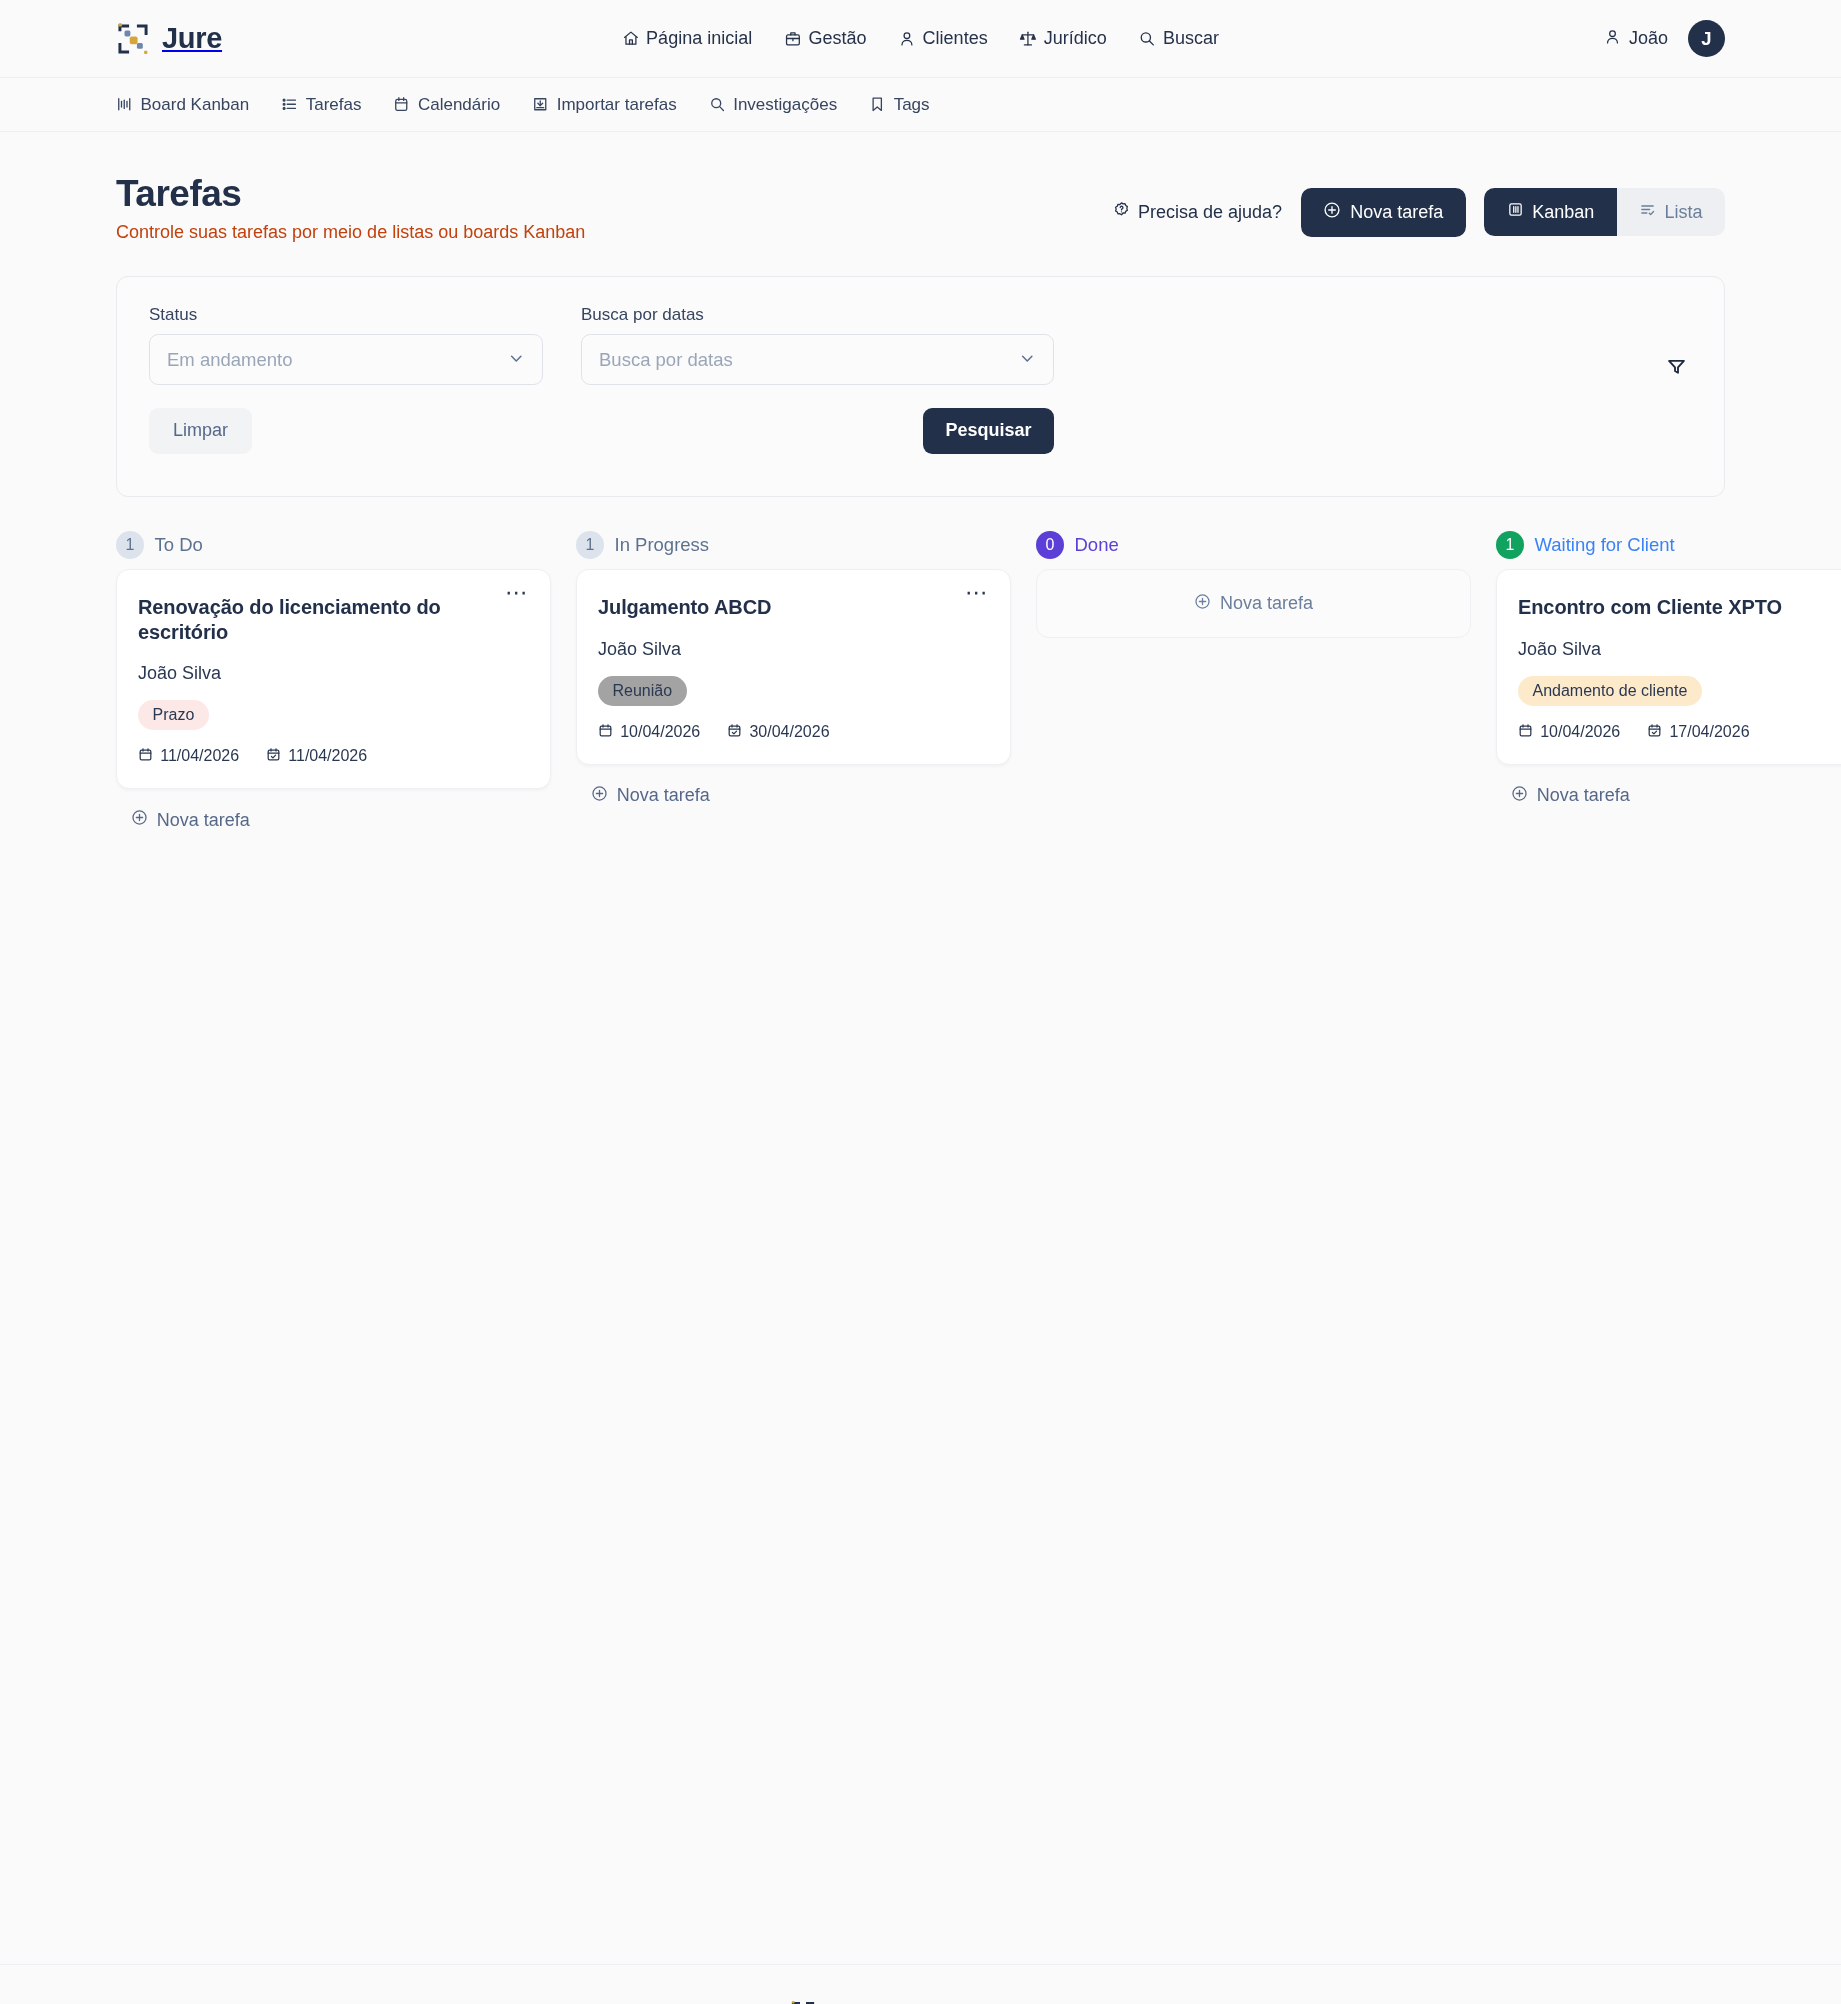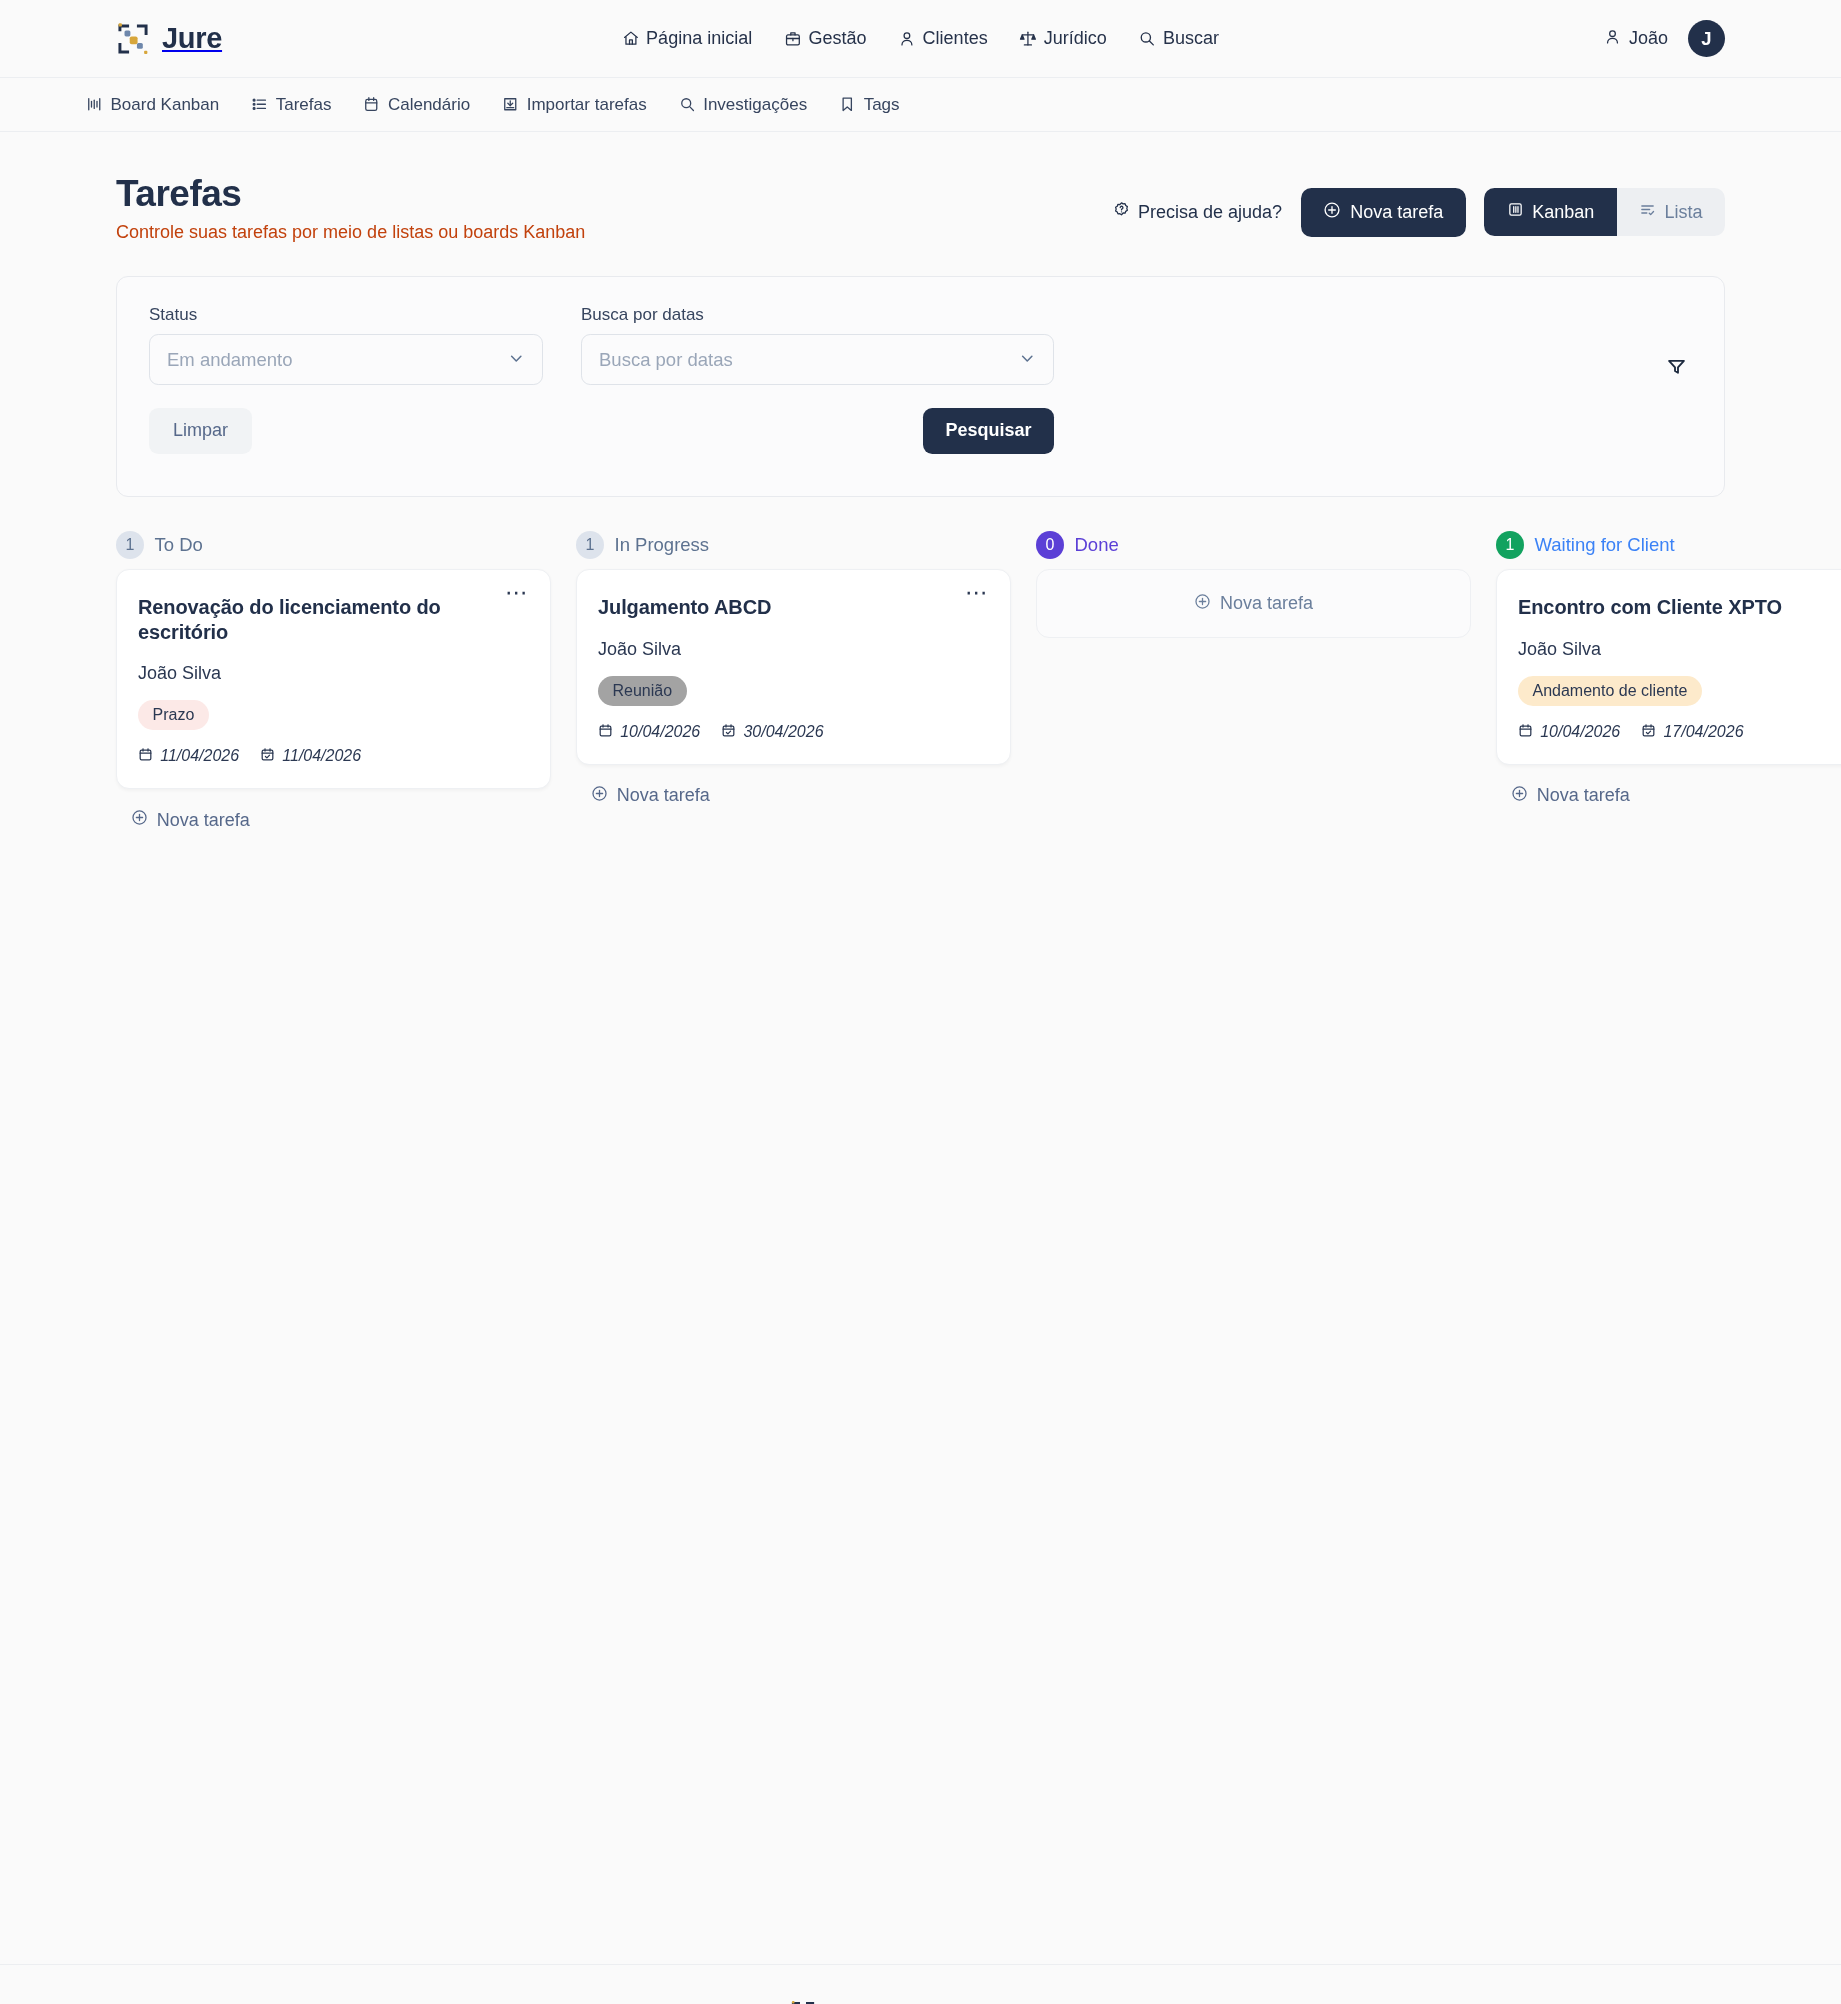--- a/index.html
+++ b/index.html
@@ -55,21 +55,21 @@
     display: flex; align-items: center; justify-content: center;
     font-size: 18.5px; font-weight: bold; cursor: pointer; flex: none;
   }
 
   
   .subnav {
     height: 54px;
     background: #fafafa;
     border-bottom: 1.3px solid #eceef1;
     display: flex; align-items: center;
-    padding: 0 86px;
+    padding: 0 116px;
     gap: 32px;
   }
   .subnav-link {
     display: flex; align-items: center; gap: 8px;
     font-size: 17px; color: #37455f; text-decoration: none; cursor: pointer;
     white-space: nowrap;
   }
   .subnav-link svg { flex: none; display: block; }
 
   
@@ -196,21 +196,21 @@
     font-size: 20px; font-weight: bold; color: #22304a;
     margin: 6.6px 0 0 0; line-height: 1.22; letter-spacing: -0.1px;
   }
   .card-assignee { font-size: 18px; color: #2b3852; margin-top: 19px; }
   .tag {
     display: inline-block; margin-top: 16px;
     border-radius: 658px; padding: 6px 14.5px;
     font-size: 16px; color: #2b3852; white-space: nowrap;
   }
   .card-dates {
-    display: flex; align-items: center; gap: 21px; margin-top: 17px; font-style: italic;
+    display: flex; align-items: center; gap: 27px; margin-top: 17px;
   }
   .date-item {
     display: flex; align-items: center; gap: 7.2px;
     font-size: 16px; color: #2b3852; white-space: nowrap;
   }
   .date-item svg { flex: none; }
 
   .add-task-row {
     display: flex; align-items: center; gap: 9.2px;
     padding: 20px 9.2px 0 14.5px;

